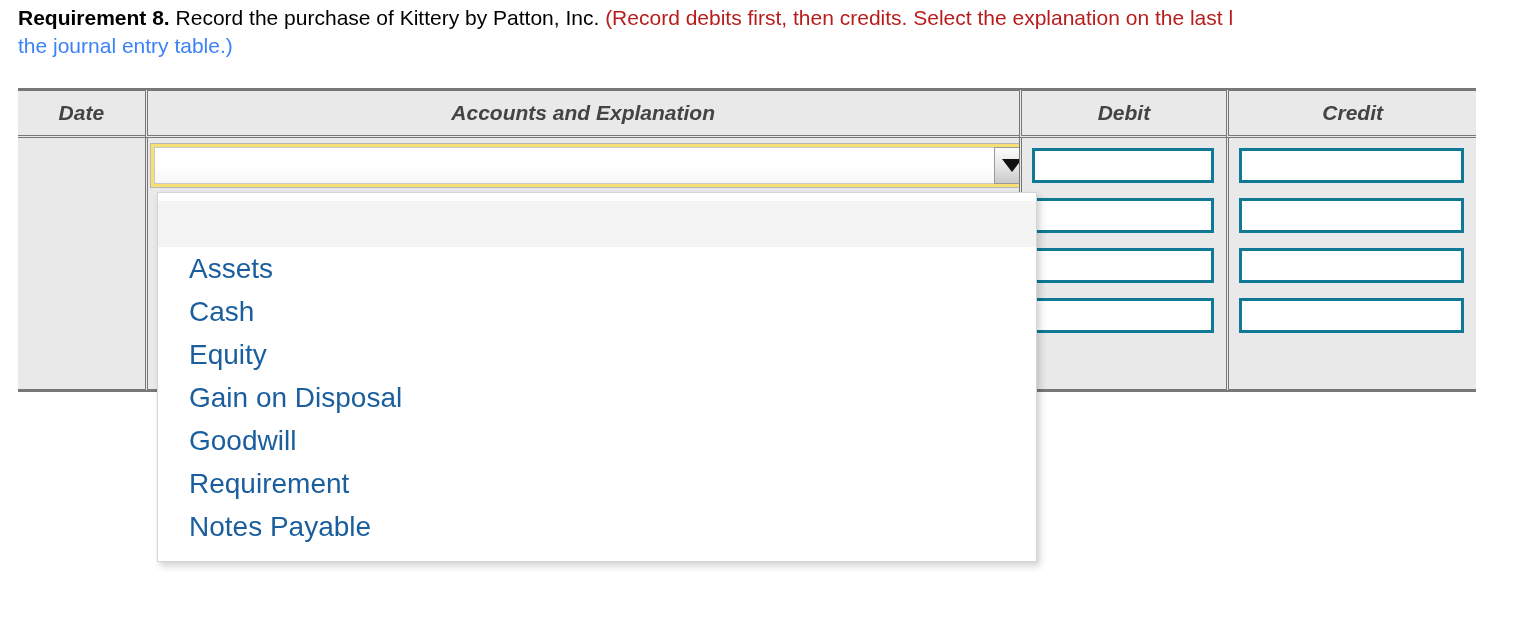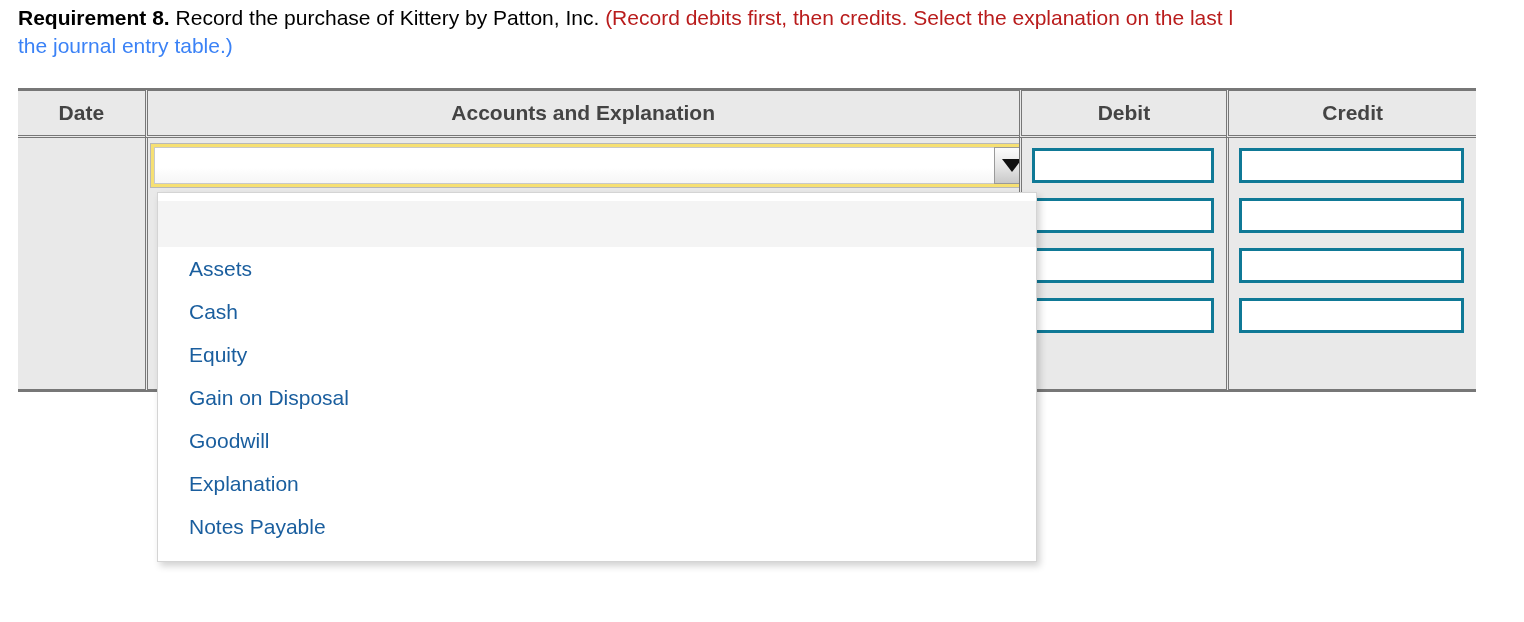--- a/index.html
+++ b/index.html
@@ -51,20 +51,21 @@
     border-top: 3px solid #777777;
     border-bottom: 3px double #777777;
     box-sizing: border-box;
     height: 50px;
     display: flex;
     align-items: center;
     justify-content: center;
     font-weight: bold;
     font-size: 21px;
     color: #444444;
+    font-style: italic;
   }
   .je-head .cell + .cell { border-left: 3px double #777777; }
 
   
   .je-body .cell {
     background: #e9e9e9;
     box-sizing: border-box;
     height: 254px;
     border-bottom: 3px solid #777777;
     position: relative;
@@ -155,21 +156,21 @@
   }
   .dd-blank {
     height: 46px;
     background: #f4f4f4;
     margin-top: 8px;
   }
   .dd-item {
     height: 43px;
     line-height: 43px;
     padding-left: 31px;
-    font-size: 21px;
+    font-size: 28px;
     color: #1a5e9e;
     cursor: pointer;
     white-space: nowrap;
   }
 </style>
 </head>
 <body>
 
 <div id="prompt">
   <span class="strong">Requirement 8.</span><span> Record the purchase of Kittery by Patton, Inc. </span><span class="instr">(Record debits first, then credits. Select the explanation on the last l</span>
@@ -224,15 +225,15 @@
   </div>
 </div>
 
 <div id="dropdown">
   <div class="dd-blank"></div>
   <div class="dd-item">Assets</div>
   <div class="dd-item">Cash</div>
   <div class="dd-item">Equity</div>
   <div class="dd-item">Gain on Disposal</div>
   <div class="dd-item">Goodwill</div>
-  <div class="dd-item">Explanation</div>
+  <div class="dd-item">Requirement</div>
   <div class="dd-item">Notes Payable</div>
 </div>
 
 </body></html>

